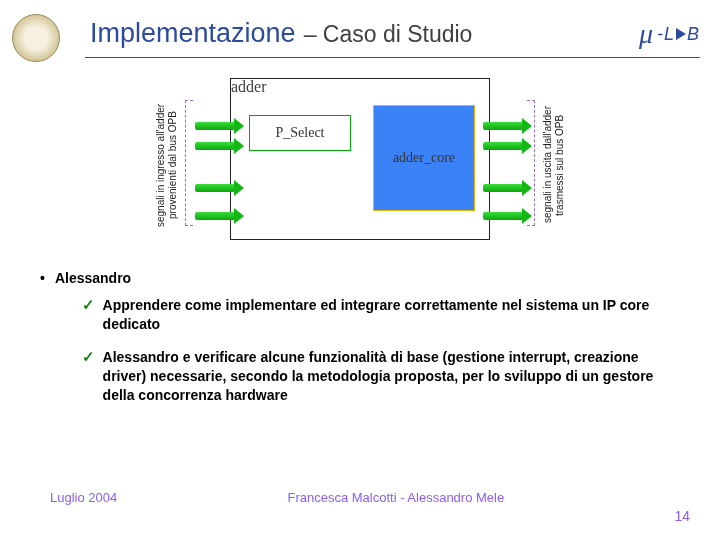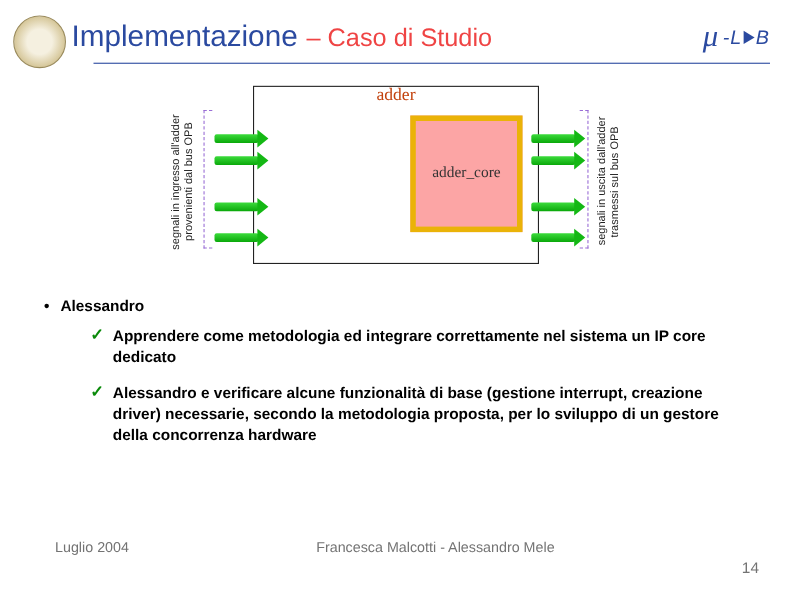--- a/index.html
+++ b/index.html
@@ -5,21 +5,21 @@
   * { box-sizing: border-box; margin: 0; padding: 0; }
   body {
     width: 720px; height: 540px;
     font-family: Verdana, Geneva, sans-serif;
     background: #fff;
     position: relative;
     overflow: hidden;
   }
   .header {
     position: relative;
-    padding: 18px 20px 0 3px;
+    padding: 18px 20px 0 28px;
   }
   .seal {
     position: absolute;
     left: 12px; top: 14px;
     width: 48px; height: 48px;
     border-radius: 50%;
     background: radial-gradient(circle, #f5f0e0 35%, #d6c79a 70%, #b7a66f 100%);
     border: 1px solid #998a5c;
   }
   .title-line {
@@ -30,21 +30,21 @@
   }
   .title-main {
     font-family: "Trebuchet MS", Verdana, sans-serif;
     font-size: 27px;
     color: #2b4aa0;
     font-weight: normal;
   }
   .title-sub {
     font-family: "Trebuchet MS", Verdana, sans-serif;
     font-size: 23px;
-    color: #ef4444;
+    color: #404040;
   }
   .logo {
     position: absolute;
     right: 20px; top: 18px;
     display: flex;
     align-items: center;
     gap: 4px;
   }
   .mu {
     font-family: Georgia, serif;
@@ -107,41 +107,40 @@
   .adder-box {
     position:absolute;
     left:75px; top:6px;
     width:260px; height:162px;
     border:1px solid #222;
     background:#fff;
   }
   .adder-label {
     position:absolute;
     top:-1px; left:0; right:0;
-    text-align:center;
     font-family: Georgia, serif;
     font-size:16px;
-    color:#c2410c;
+    color:#404040;
   }
   .pselect {
     position:absolute;
     left:18px; top:36px;
     width:102px; height:36px;
     border:1px solid #0a0;
     background:#fff;
     display:flex;align-items:center;justify-content:center;
     font-family: Georgia, serif;
     font-size:14px; color:#333;
   }
   .core {
     position:absolute;
     left:142px; top:26px;
     width:102px; height:106px;
-    border:5px solid #eab308;
-    background:#fca5a5;
+    border:1px solid #eab308;
+    background:#3b82f6;
     display:flex;align-items:center;justify-content:center;
     font-family: Georgia, serif;
     font-size:14px; color:#333;
   }
   .arrow {
     position:absolute;
     height:8px;
     background: linear-gradient(to bottom, #3cdc3c, #0aa80a);
     border-radius:2px;
   }
@@ -177,21 +176,21 @@
   }
   .sub-text {
     font-weight:bold;
     line-height:1.35;
   }
   .footer {
     position:absolute;
     left:0; right:0; bottom:16px;
     display:flex;
     align-items:center;
-    color:#737373;
+    color:#8b5cf6;
     font-size:13px;
     padding:0 30px 0 50px;
     justify-content:center;
   }
   .footer .center {
     flex:1;
     text-align:center;
     font-family: "Trebuchet MS", sans-serif;
   }
   .footer .left {
@@ -221,20 +220,21 @@
 <div class="hr"></div>
 
 <div class="diagram-wrap">
   <div class="diagram">
     <div class="vtext-left" style="white-space: pre-line;">segnali in ingresso all'adder
 provenienti dal bus OPB</div>
     <div class="bracket-left"></div>
 
     <div class="adder-box">
       <div class="adder-label">adder</div>
+      <div class="pselect">P_Select</div>
       <div class="core">adder_core</div>
     </div>
 
     <div class="arrow" style="left:40px;top:50px;width:40px"></div>
     <div class="arrow" style="left:40px;top:70px;width:40px"></div>
     <div class="arrow" style="left:40px;top:112px;width:40px"></div>
     <div class="arrow" style="left:40px;top:140px;width:40px"></div>
 
     <div class="arrow" style="left:328px;top:50px;width:40px"></div>
     <div class="arrow" style="left:328px;top:70px;width:40px"></div>
@@ -247,21 +247,21 @@
   </div>
 </div>
 
 <div class="content">
   <div class="bullet-h">
     <span class="dot">•</span>
     <span>Alessandro</span>
   </div>
   <div class="sub">
     <span class="check">✓</span>
-    <span class="sub-text">Apprendere come metodologia ed integrare correttamente nel sistema un IP core dedicato</span>
+    <span class="sub-text">Apprendere come implementare ed integrare correttamente nel sistema un IP core dedicato</span>
   </div>
   <div class="sub">
     <span class="check">✓</span>
     <span class="sub-text">Alessandro e verificare alcune funzionalità di base (gestione interrupt, creazione driver) necessarie, secondo la metodologia proposta, per lo sviluppo di un gestore della concorrenza hardware</span>
   </div>
 </div>
 
 <div class="footer">
   <span class="left">Luglio 2004</span>
   <span class="center">Francesca Malcotti - Alessandro Mele</span>

